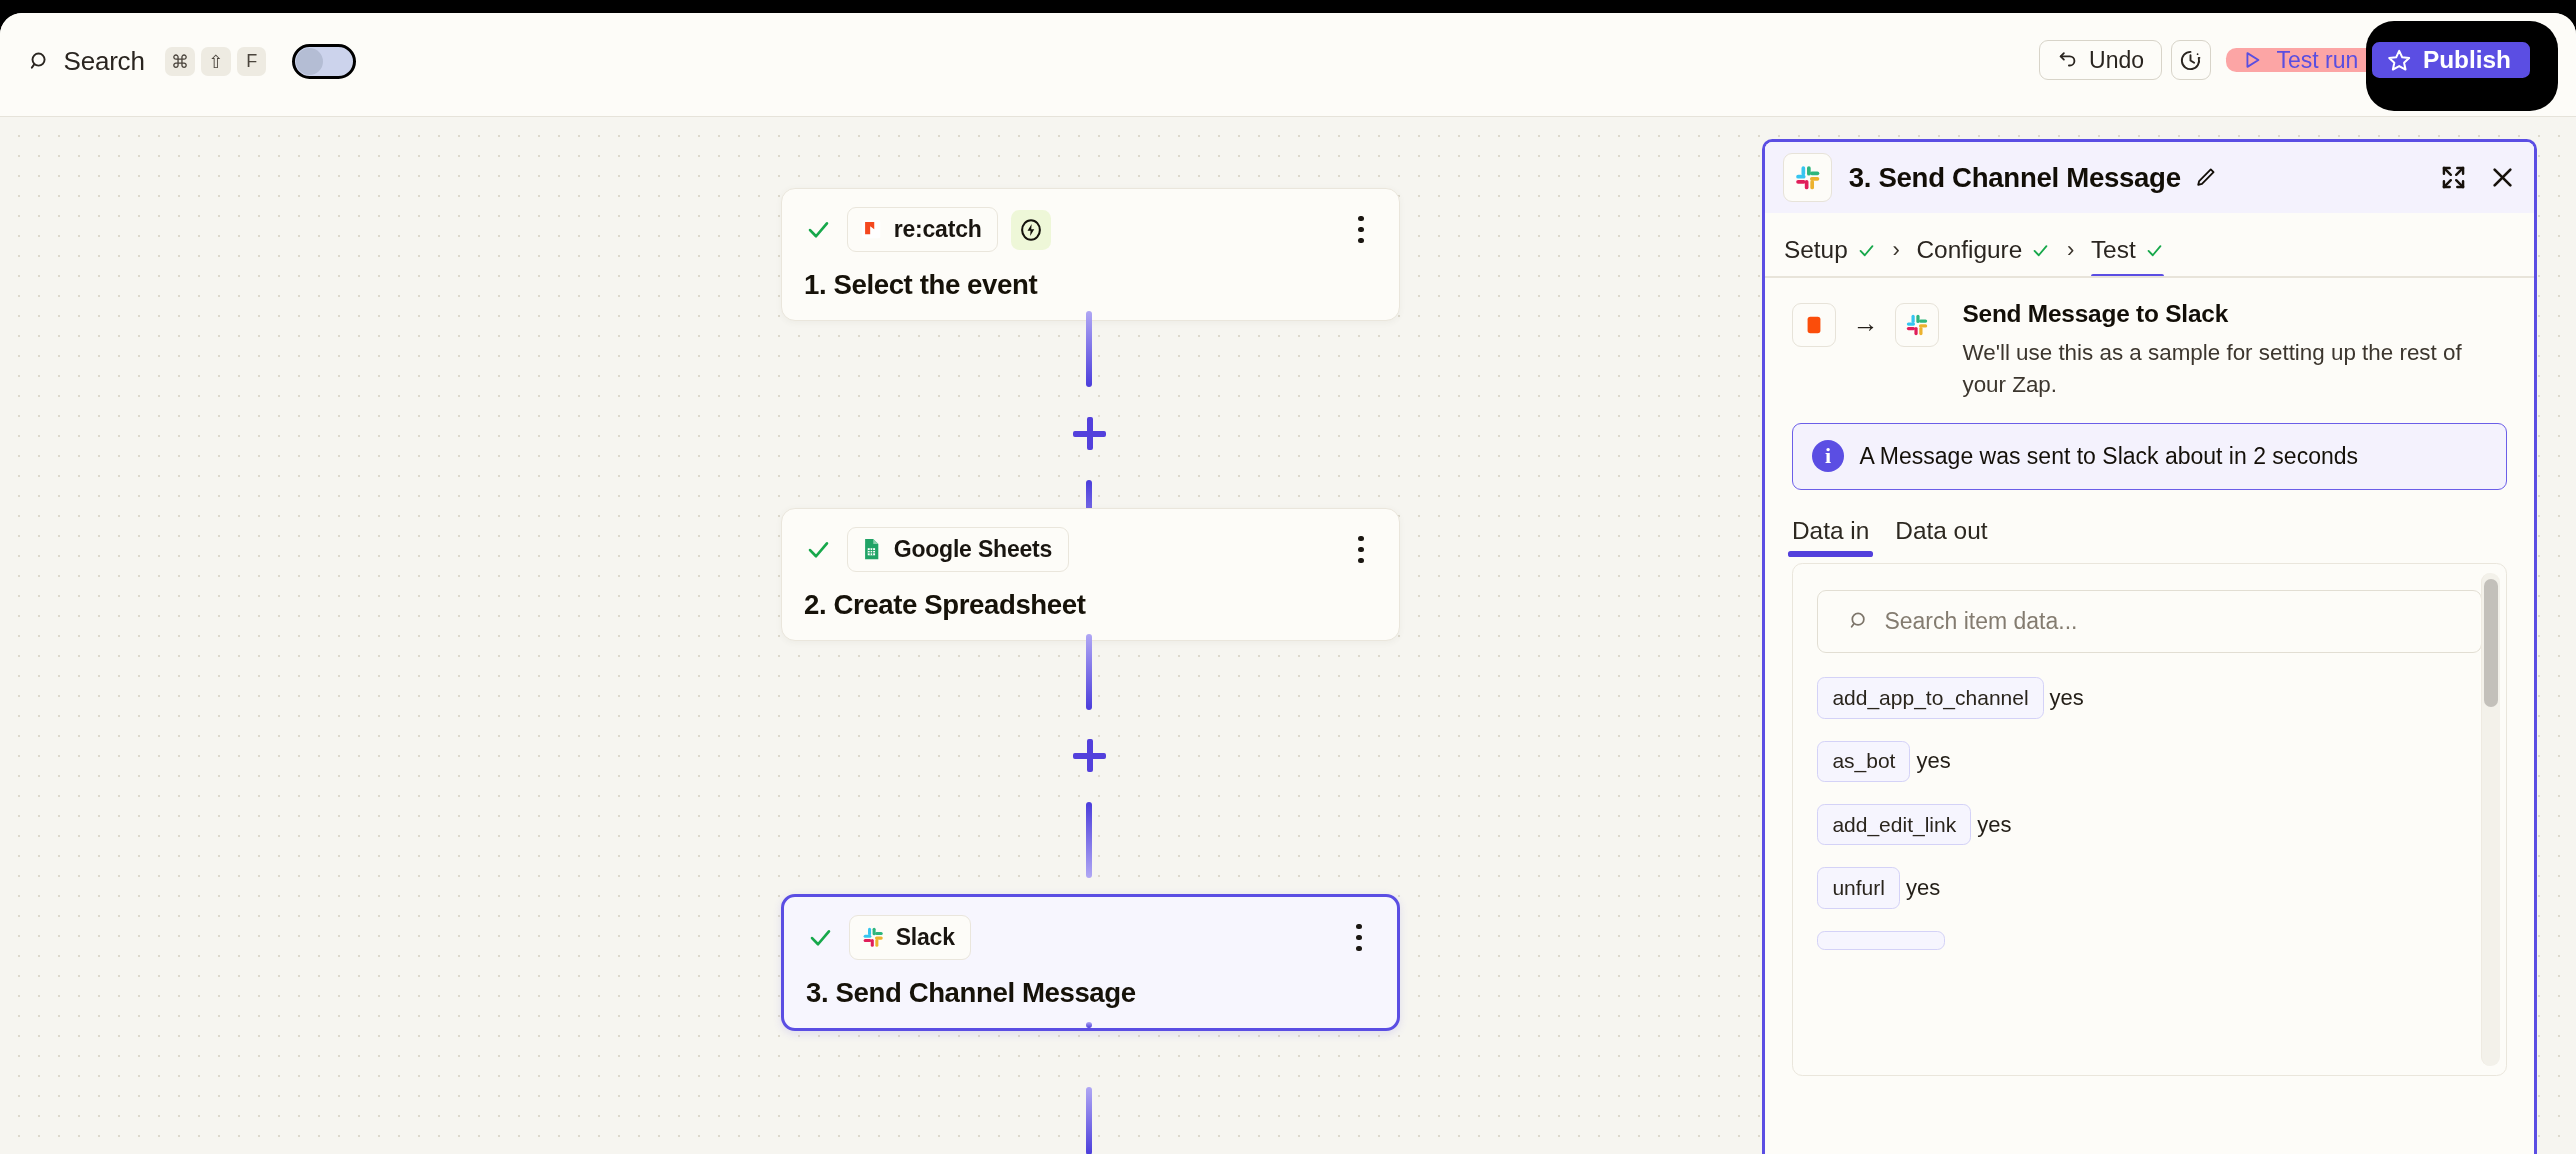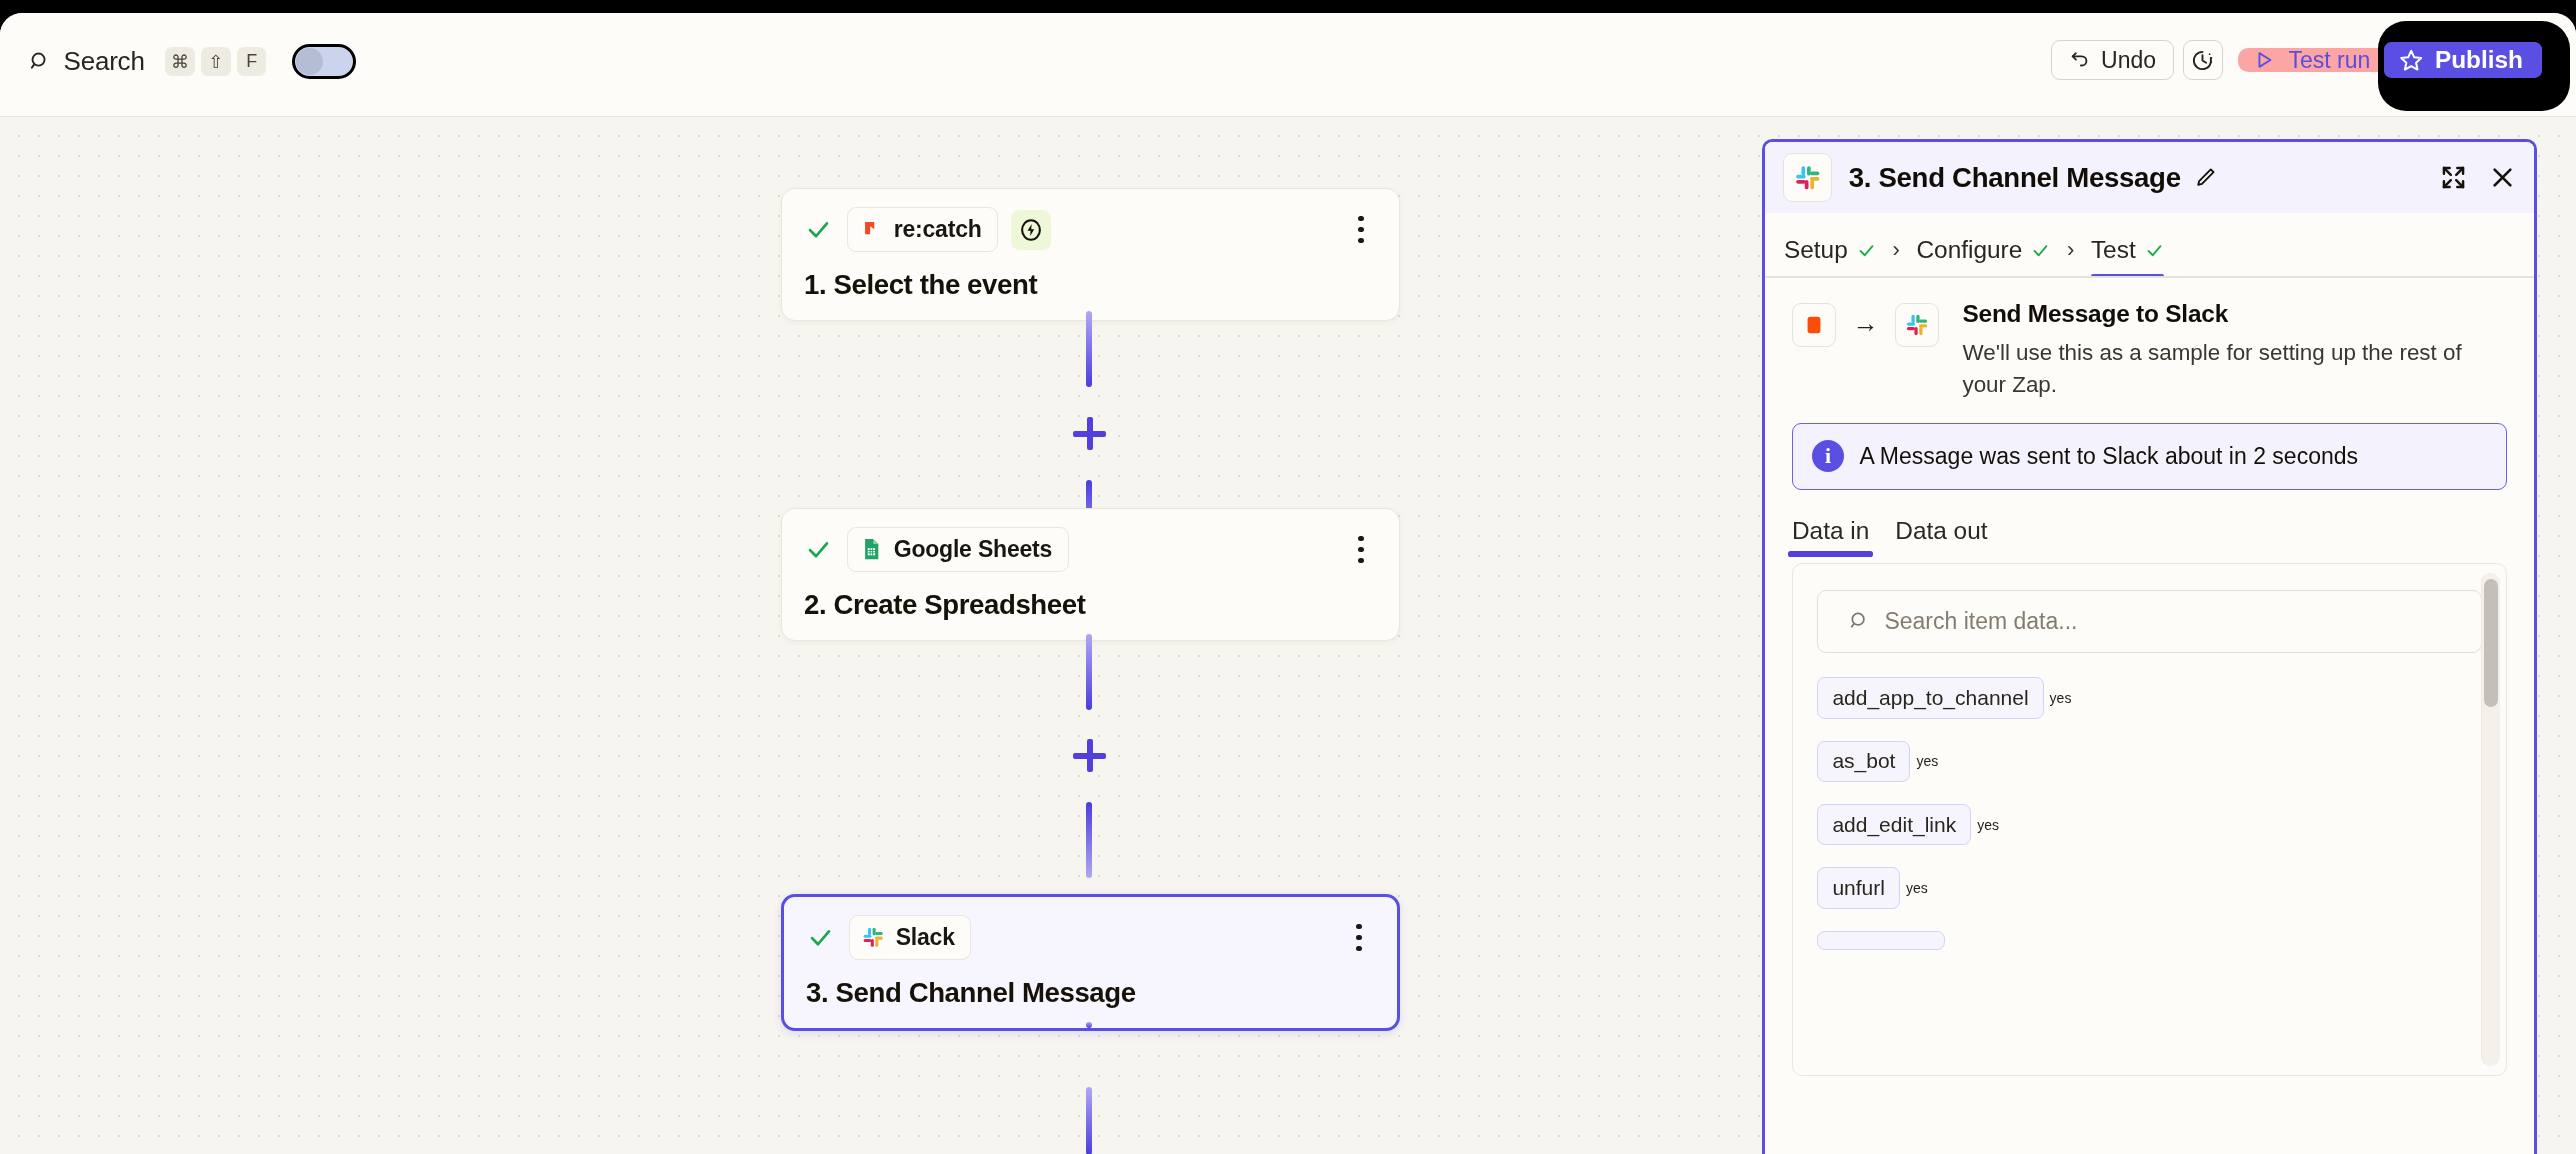--- a/index.html
+++ b/index.html
@@ -82,21 +82,21 @@
   .toggle .knob {
     position: absolute;
     left: 1.3px; top: 1.3px;
     width: 27px; height: 27px;
     border-radius: 50%;
     background: #b4bdd4;
   }
 
   .topbar-right {
     position: absolute;
-    right: 0px;
+    right: 12px;
     top: 26px;
     display: flex;
     align-items: center;
     gap: 9px;
   }
   .btn-outline {
     height: 40px;
     padding: 0 16.7px;
     border: 1.9px solid #d8d4c9;
     border-radius: 9px;
@@ -507,21 +507,21 @@
   .key-chip {
     border: 1.9px solid #d4d2f7;
     background: #f6f5fe;
     border-radius: 7.7px;
     padding: 7.7px 14px;
     font-size: 21px;
     color: #2a251d;
     box-sizing: border-box;
   }
   .val {
-    font-size: 14px;
+    font-size: 22px;
     color: #231e17;
   }
   .scroll-track {
     position: absolute;
     right: 6.4px;
     top: 9px;
     bottom: 9px;
     width: 18px;
     background: #f3f1ea;
     border-radius: 9px;

